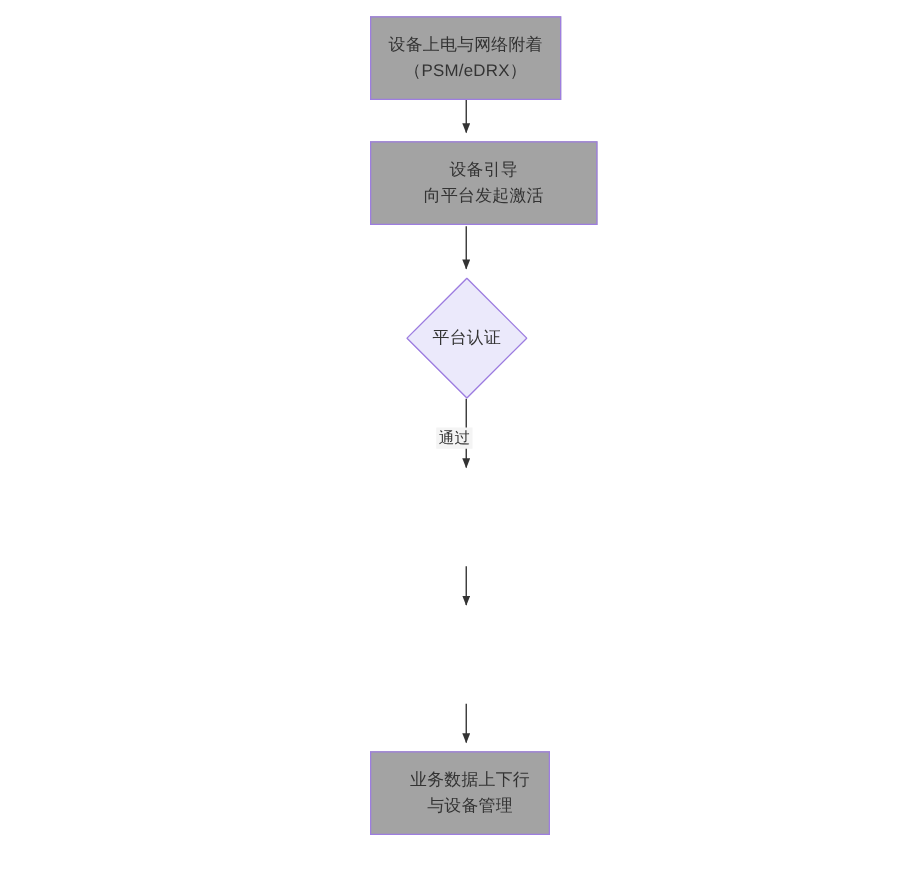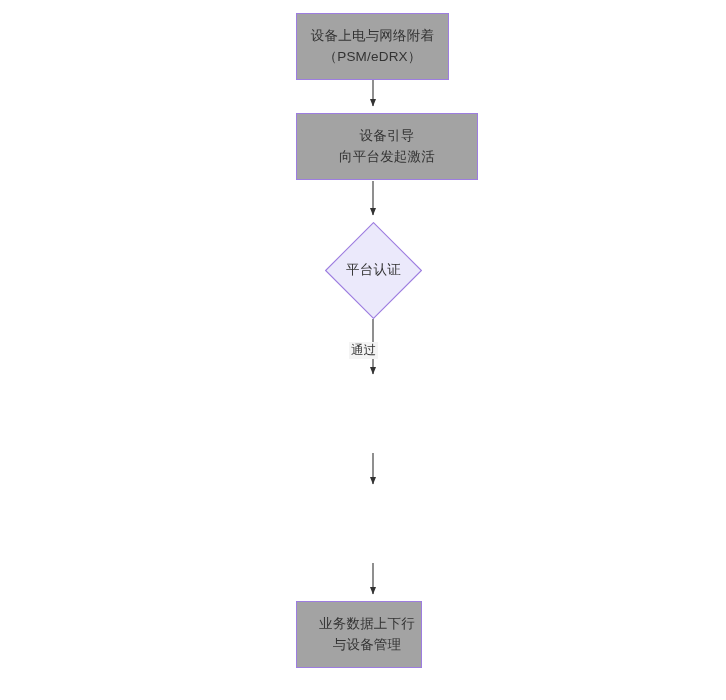--- a/index.html
+++ b/index.html
@@ -118,18 +118,18 @@
     <svg class="diamond-shape" viewBox="0 0 97 97" xmlns="http://www.w3.org/2000/svg">
       <polygon points="48.5,0.6 96.4,48.5 48.5,96.4 0.6,48.5" fill="#ebe9fb" stroke="#9d7de0" stroke-width="1.1"></polygon>
     </svg>
     <span class="node-label">平台认证</span>
   </div>
 
   <div class="edge-label" style="left:349px; top:342px;">通过</div>
 
 
 
-  <div class="node node-process" style="left:296px; top:601px; width:126px; height:67px;padding-left:16px;">
+  <div class="node node-process" style="left:296px; top:601px; width:144px; height:67px;padding-left:16px;">
     <span class="node-label">业务数据上下行
 与设备管理</span>
   </div>
 
 </div>
 
 </body></html>

